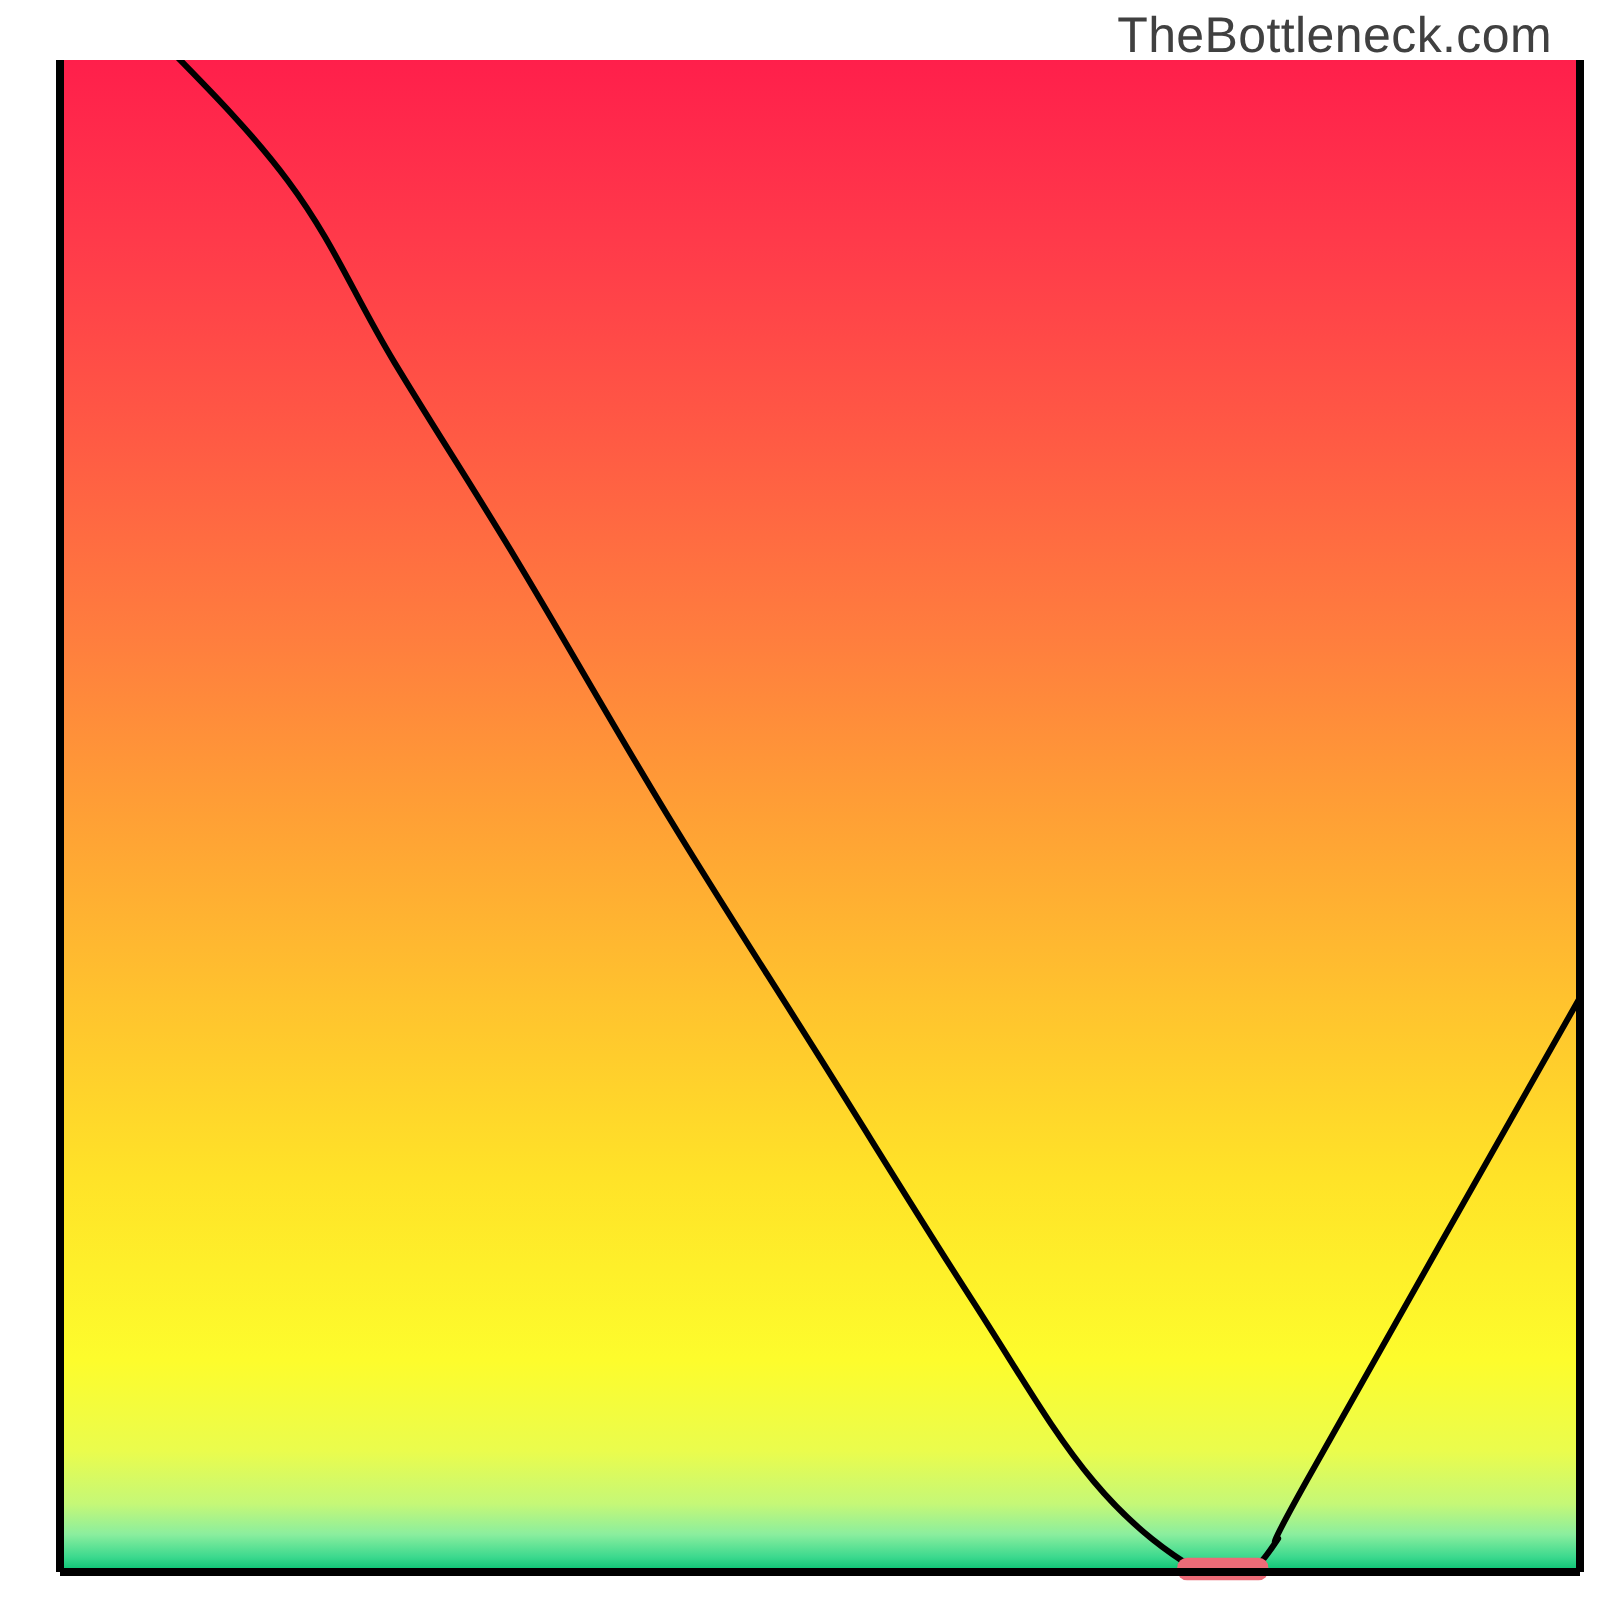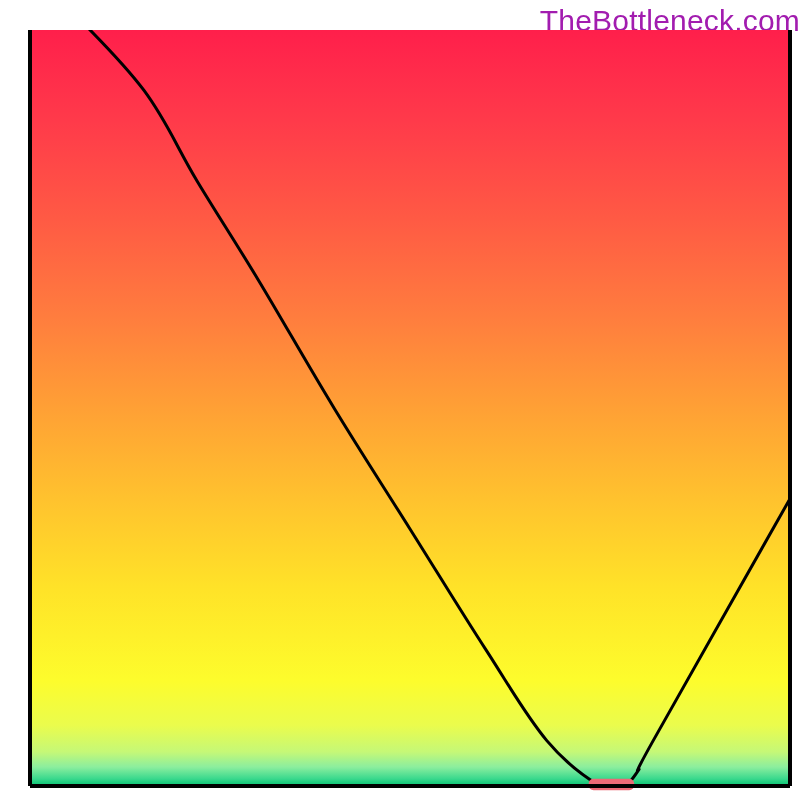--- a/index.html
+++ b/index.html
@@ -11,24 +11,24 @@
     font-family: Arial, Helvetica, sans-serif;
   }
   .container {
     position: relative;
     width: 800px;
     height: 800px;
   }
   .watermark {
     position: absolute;
     top: 4px;
-    right: 0;
-    font-size: 30px;
+    right: 24px;
+    font-size: 25px;
     font-weight: 500;
-    color: #a21caf;
+    color: #404040;
     letter-spacing: 0.2px;
   }
   svg.plot {
     position: absolute;
     top: 0;
     left: 0;
     width: 800px;
     height: 800px;
     display: block;
   }

